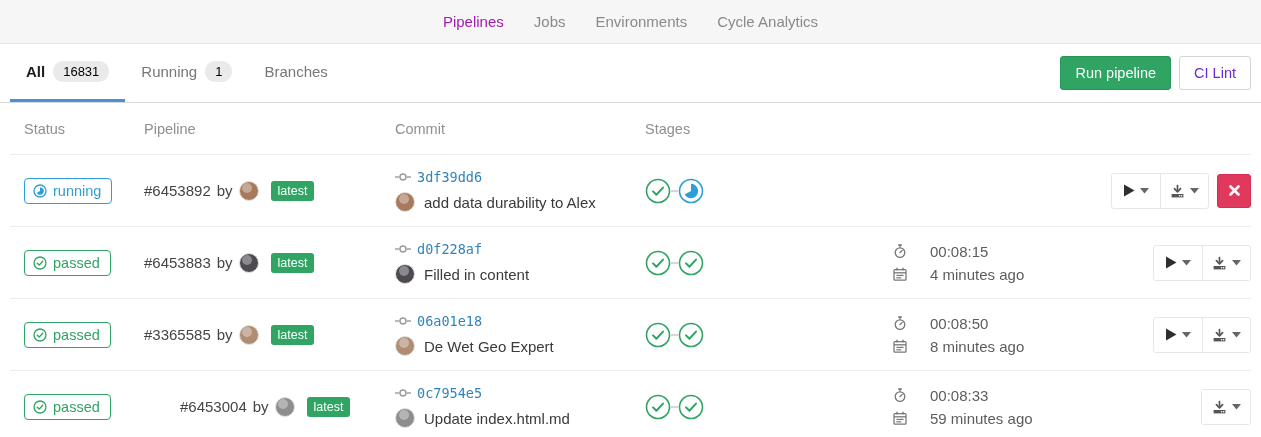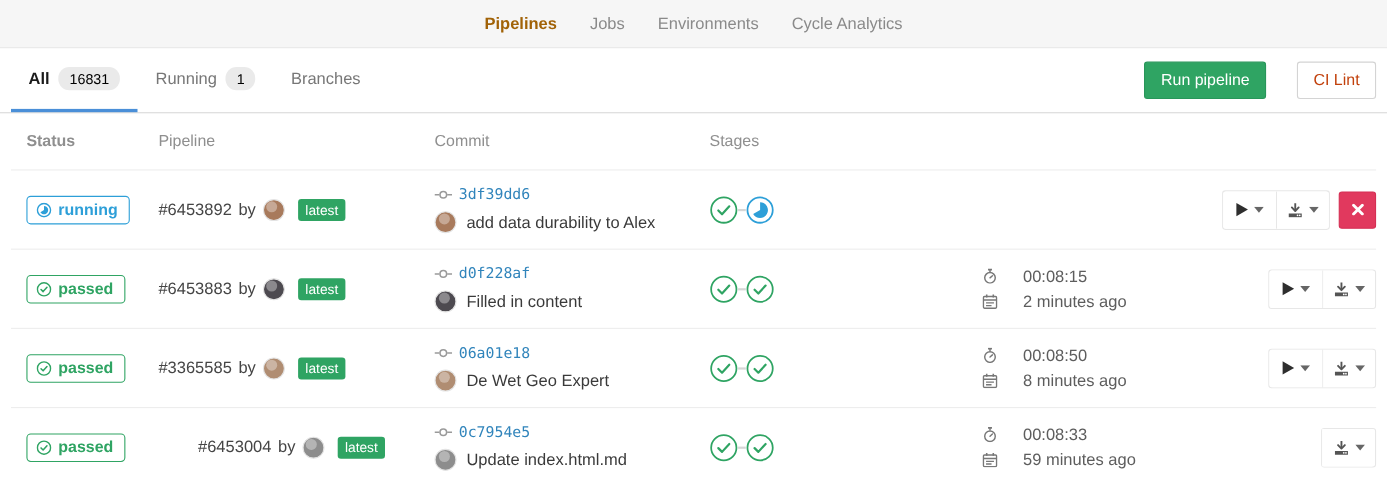--- a/index.html
+++ b/index.html
@@ -3,41 +3,41 @@
 <meta charset="utf-8">
 <style>
   * { margin:0; padding:0; box-sizing:border-box; }
   html,body { width:1261px; height:437px; overflow:hidden; background:#fff;
     font-family:"Liberation Sans", sans-serif; }
 
   
   .topnav { height:44px; background:#f6f6f6; border-bottom:1px solid #e5e5e5;
     display:flex; justify-content:center; align-items:center; gap:30px; font-size:15px; }
   .topnav .navlink { color:#8a8a8a; text-decoration:none; cursor:pointer; }
-  .topnav .navlink.active { color:#a16207; font-weight:bold; }
+  .topnav .navlink.active { color:#a21caf; font-weight:normal; }
 
   
   .tabsbar { height:59px; display:flex; align-items:center; padding:0 10px;
     border-bottom:1px solid #d9d9d9; background:#fff; }
   .tabs { display:flex; height:100%; align-items:stretch; }
   .tab { display:flex; align-items:center; gap:8px; padding:0 16px; color:#777;
     font-size:15px; border-bottom:3px solid transparent; cursor:pointer; }
   .tab.active { color:#1b1b1b; font-weight:bold; border-bottom-color:#4a8fd8; }
   .count-badge { background:#eaeaea; color:#000000; border-radius:10px; padding:3px 10px;
     font-size:13px; font-weight:normal; }
-  .tabsbar-actions { margin-left:auto; display:flex; gap:28px; align-items:flex-start; }
+  .tabsbar-actions { margin-left:auto; display:flex; gap:8px; align-items:flex-start; }
   .btn { border-radius:3px; font-size:14.5px; padding:8px 14px; cursor:pointer; }
   .btn-green { background:#2fa463; border:1px solid #28965a; color:#fff; }
-  .btn-white { background:#fff; border:1px solid #d4d4d4; color:#c2410c; }
+  .btn-white { background:#fff; border:1px solid #d4d4d4; color:#6d28d9; }
 
   
   .ptable { margin:0 10px; }
   .prow { display:flex; align-items:center; border-bottom:1px solid #ededed; height:72px; }
   .prow.header { height:52px; color:#8f8f8f; font-size:14.5px; }
-  .col-status  { width:134px; padding-left:14px;font-weight:bold; }
+  .col-status  { width:134px; padding-left:14px; }
   .col-pipeline{ width:251px; }
   .col-commit  { width:250px; }
   .col-stages  { width:248px; }
   .col-timing  { width:218px; font-size:15px; color:#5d5d5d; }
   .col-actions { flex:1; display:flex; justify-content:flex-end; align-items:center; }
 
   
   .status-badge { display:inline-flex; align-items:center; gap:6px; border:1px solid;
     border-radius:4px; padding:4px 10px 4px 8px; font-size:14.5px; background:#fff; cursor:pointer; }
   .status-badge.running { color:#2d9fd8; border-color:#2d9fd8; }
@@ -298,21 +298,21 @@
       <div class="time-line">
         <span class="icon"><svg width="14" height="14" viewBox="0 0 14 14">
               <use href="#svg-timer"></use>
             </svg></span>
         <span>00:08:15</span>
       </div>
       <div class="time-line">
         <span class="icon"><svg width="14" height="14" viewBox="0 0 14 14">
               <use href="#svg-calendar"></use>
             </svg></span>
-        <span>2 minutes ago</span>
+        <span>4 minutes ago</span>
       </div>
     </div>
     <div class="col-actions">
       <div class="btn-group">
         <button class="abtn">
           <span class="icon"><svg width="12" height="13" viewBox="0 0 12 13">
                 <use href="#svg-play"></use>
               </svg></span>
           <span class="icon"><svg width="9" height="6" viewBox="0 0 9 6">
                 <use href="#svg-caret"></use>

